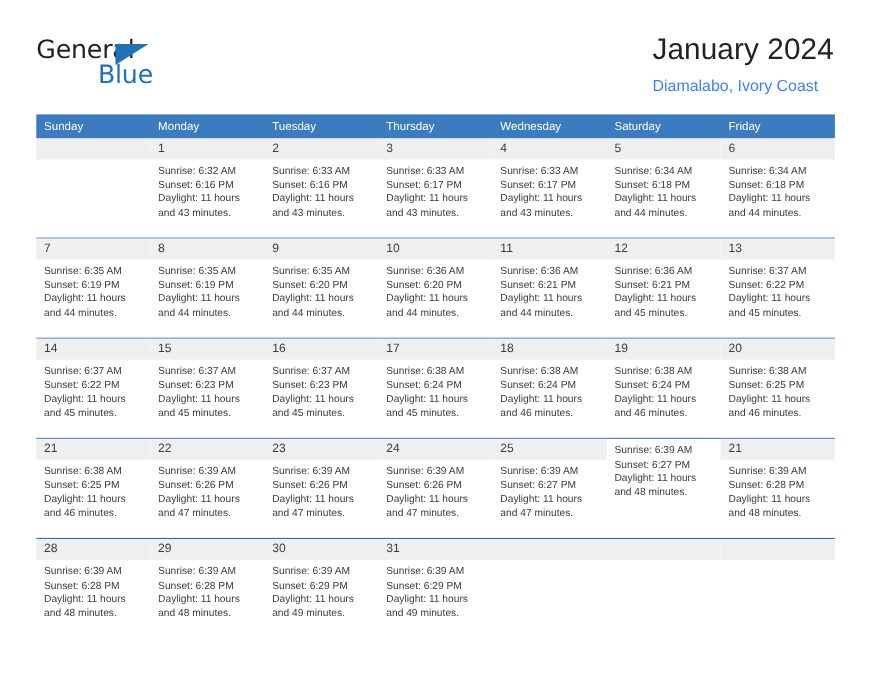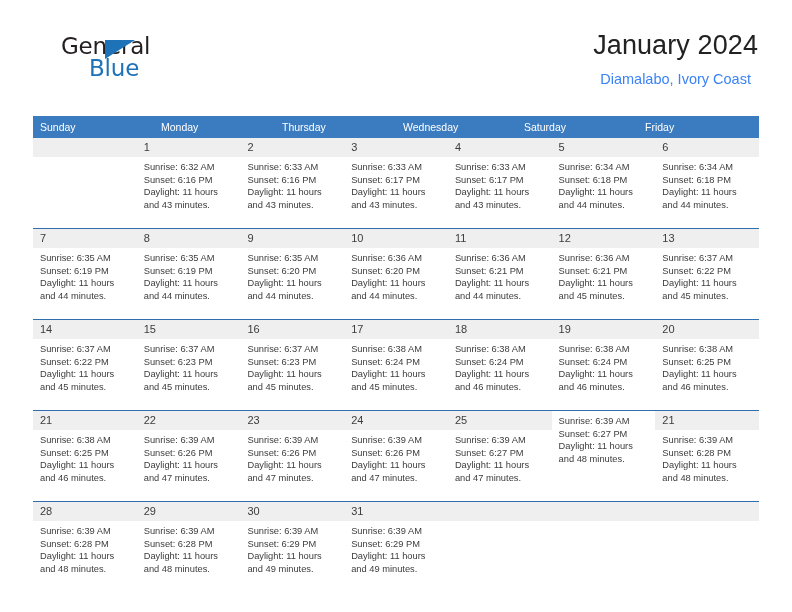--- a/index.html
+++ b/index.html
@@ -41,21 +41,20 @@
   .logo-general {
     position: absolute;
     left: 0;
     top: 0;
     font-size: 23px;
     line-height: 25px;
     letter-spacing: -0.2px;
     color: #231f20;
     font-family: "DejaVu Sans", sans-serif;
     font-weight: 400;
-    margin-left: 28px;
   }
   .logo-triangle {
     position: absolute;
     left: 72px;
     top: 6px;
     width: 0;
     height: 0;
     border-left: 30px solid #1e72b8;
     border-bottom: 19px solid transparent;
   }
@@ -68,21 +67,21 @@
     letter-spacing: -0.2px;
     color: #1e72b8;
     font-family: "DejaVu Sans", sans-serif;
     font-weight: 400;
   }
 
   .title-block {
     position: absolute;
     right: 0;
     top: 0;
-    text-align: center;
+    text-align: left;
   }
   .cal-title {
     font-size: 27px;
     line-height: 34px;
     color: #222222;
     font-weight: 400;
     letter-spacing: 0.1px;
     white-space: nowrap;
   }
   .cal-subtitle {
@@ -93,21 +92,20 @@
     font-weight: 400;
     white-space: nowrap;
   }
 
   
   .calendar {
     position: absolute;
     left: 33px;
     top: 104px;
     width: 726px;
-    margin-top: 12px;
   }
 
   .weekday-row {
     display: flex;
     width: 100%;
     background: #3b7cc0;
   }
   .weekday {
     flex: 1 1 0;
     box-sizing: border-box;
@@ -184,20 +182,21 @@
       <div class="cal-subtitle">Diamalabo, Ivory Coast</div>
     </div>
 
   </div>
 
   <div class="calendar">
 
     <div class="weekday-row">
       <div class="weekday">Sunday</div>
       <div class="weekday">Monday</div>
+      <div class="weekday">Tuesday</div>
       <div class="weekday">Thursday</div>
       <div class="weekday">Wednesday</div>
       <div class="weekday">Saturday</div>
       <div class="weekday">Friday</div>
     </div>
 
     <div id="weeks-container">
         <div class="week-row first">
           <div class="day-cell empty">
             <div class="day-number"></div>

